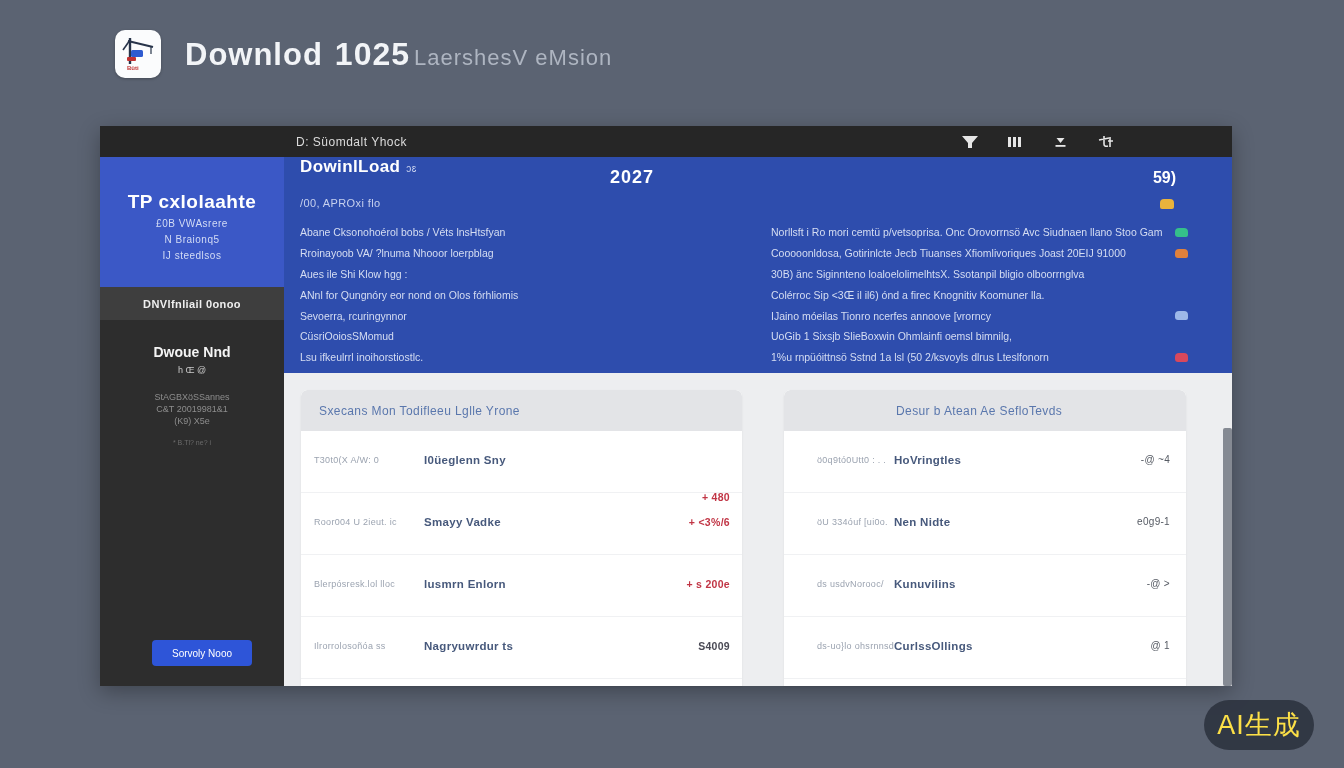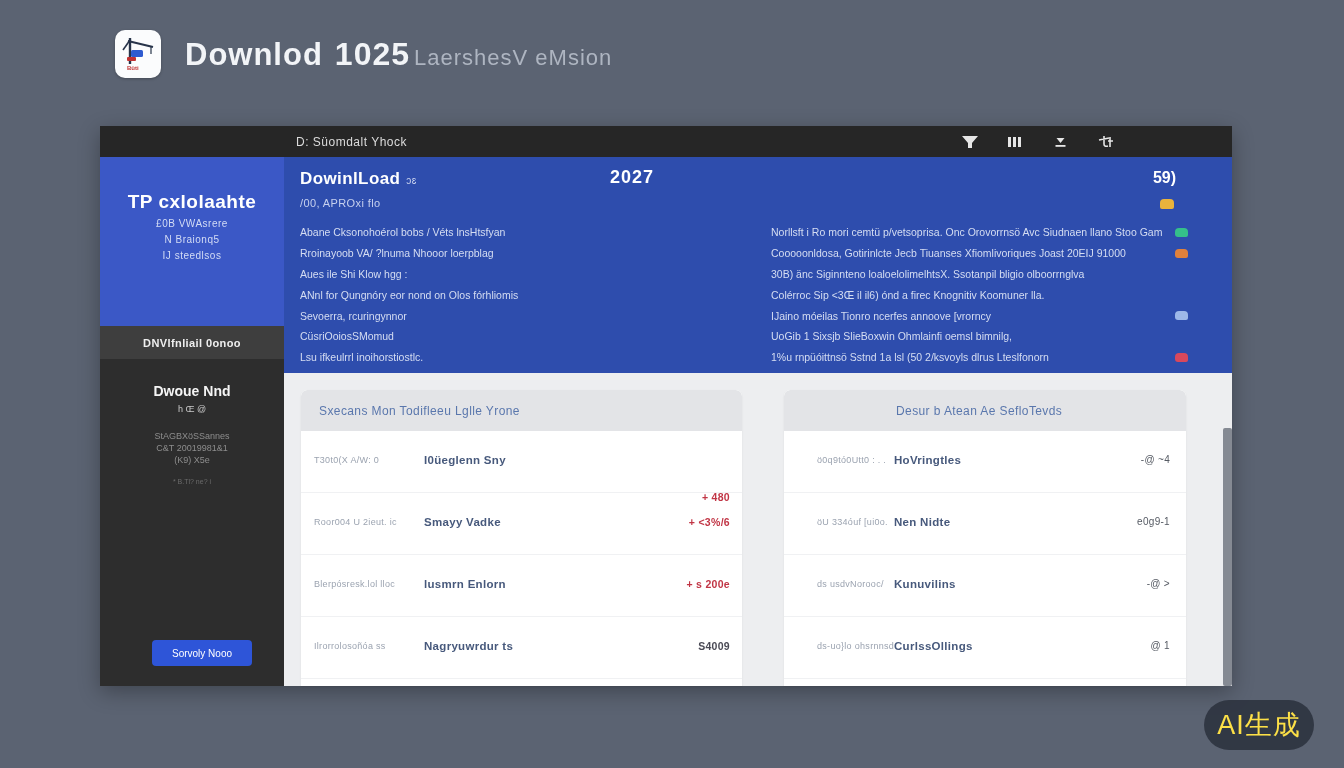--- a/index.html
+++ b/index.html
@@ -24,37 +24,37 @@
 
   .titlebar { position:absolute; left:0; top:0; width:100%; height:31px; background:#262626; display:flex; align-items:center; }
   .titlebar-label { color:#dcdcdc; font-size:12px; margin-left:196px; letter-spacing:.5px; }
   .titlebar-icons { margin-left:auto; margin-right:118px; display:flex; align-items:center; gap:27px; }
   .tb-icon { width:18px; height:14px; display:flex; align-items:center; justify-content:center; cursor:pointer; }
 
   .window-body { position:absolute; top:31px; left:0; right:0; bottom:0; display:flex; }
 
   
   .sidebar { width:184px; background:#2d2d2d; display:flex; flex-direction:column; position:relative; }
-  .sidebar-blue { height:169px; background:#3b58c6; color:#fff; text-align:center; padding-top:34px; }
+  .sidebar-blue { height:130px; background:#3b58c6; color:#fff; text-align:center; padding-top:34px; }
   .sidebar-title { font-size:19px; font-weight:bold; letter-spacing:.5px; }
   .sidebar-line { font-size:10px; color:#d3dcf5; margin-top:5px; letter-spacing:.5px; }
   .sidebar-section { height:33px; background:#3e3e3e; color:#efefef; font-size:11px; font-weight:bold; display:flex; align-items:center; justify-content:center; letter-spacing:.4px; }
   .sidebar-profile { flex:1; text-align:center; padding-top:24px; position:relative; }
   .profile-name { color:#f5f5f5; font-size:14px; font-weight:bold; }
   .profile-sub { color:#c9c9c9; font-size:9px; margin-top:5px; }
   .profile-lines { margin-top:16px; }
   .profile-line { color:#8d8d8d; font-size:9px; line-height:12px; }
   .profile-tiny { color:#6a6a6a; font-size:7px; margin-top:12px; }
   .sidebar-button { position:absolute; left:52px; bottom:20px; width:100px; height:26px; background:#2e55d8; border:none; border-radius:4px; color:#fff; font-size:10px; font-family:inherit; cursor:pointer; }
 
   
   .content { flex:1; display:flex; flex-direction:column; position:relative; }
 
   .blue-panel { height:216px; background:#2e4dad; position:relative; color:#dde4f6; }
-  .bp-title { position:absolute; left:16px; top:12px; font-size:17px; font-weight:bold; color:#fff; letter-spacing:.4px; }
+  .bp-title { position:absolute; left:16px; top:0; font-size:17px; font-weight:bold; color:#fff; letter-spacing:.4px; }
   .bp-title small { font-size:10px; font-weight:normal; color:#cdd6f0; margin-left:6px; }
   .bp-year { position:absolute; left:326px; top:10px; font-size:18px; font-weight:bold; color:#fff; letter-spacing:1px; }
   .bp-count { position:absolute; right:56px; top:12px; font-size:16px; font-weight:bold; color:#fff; }
   .bp-count-icon { position:absolute; right:58px; top:42px; width:14px; height:10px; border-radius:4px 4px 2px 2px; }
   .bp-subtitle { position:absolute; left:16px; top:40px; font-size:11px; color:#c6d0ee; letter-spacing:.4px; }
   .bp-rows { position:absolute; left:16px; right:0; top:65px; }
   .bp-row { display:flex; align-items:center; height:20.8px; font-size:10.5px; color:#d5ddf2; }
   .bp-row-left { width:435px; white-space:nowrap; overflow:hidden; }
   .bp-row-right { flex:1; white-space:nowrap; overflow:hidden;padding-left:36px; }
   .bp-row-icon { width:68px; display:flex; justify-content:flex-end; padding-right:44px; }

